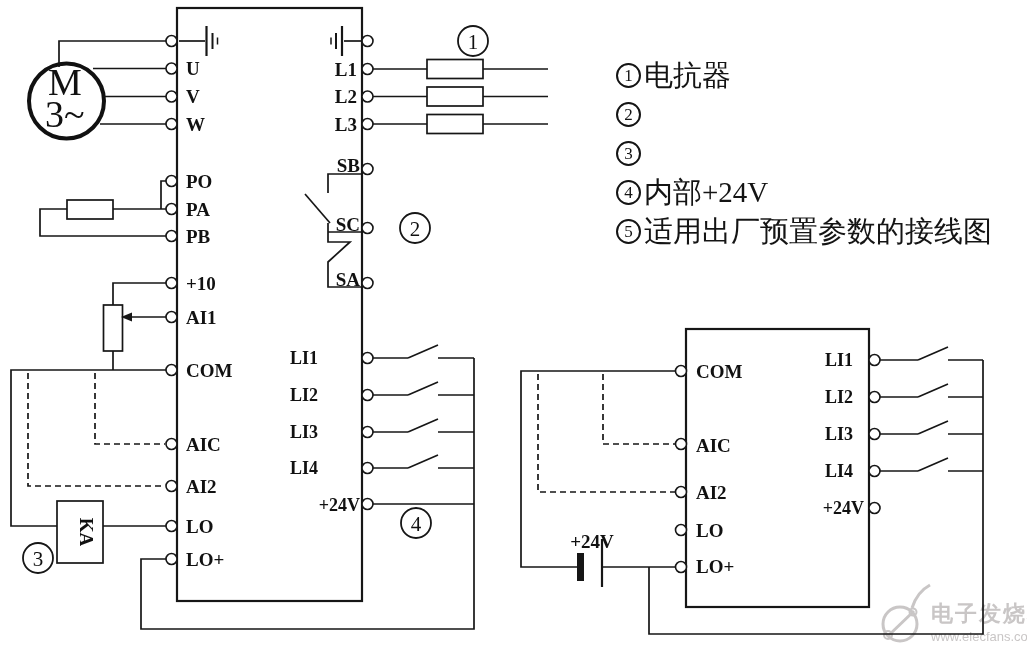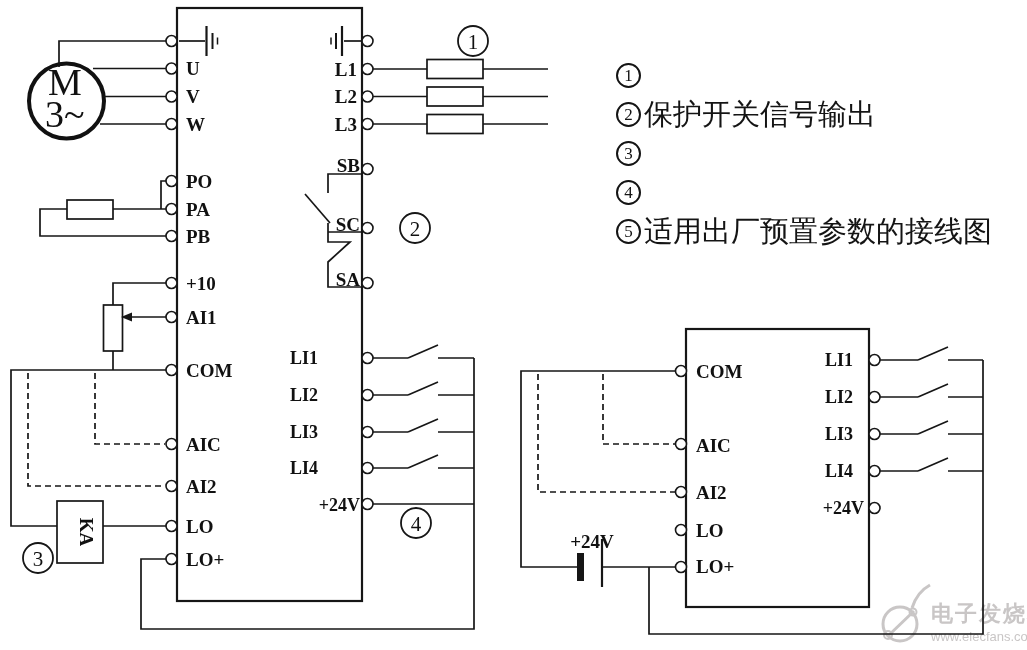--- a/index.html
+++ b/index.html
@@ -260,30 +260,31 @@
   </g>
   <g>
     <circle class="mark" cx="416" cy="523" r="15"></circle>
     <text class="marknum" x="416" y="530.5">4</text>
   </g>
 </svg>
 
 <div class="legend">
   <div class="legend-row">
     <span class="cnum">1</span>
+        <span>电抗器</span>
   </div>
   <div class="legend-row">
     <span class="cnum">2</span>
-        <span>保护开关信号输出</span>
   </div>
   <div class="legend-row">
     <span class="cnum">3</span>
   </div>
   <div class="legend-row">
     <span class="cnum">4</span>
+        <span>内部+24V</span>
   </div>
   <div class="legend-row">
     <span class="cnum">5</span>
         <span>适用出厂预置参数的接线图</span>
   </div>
 </div>
 
 </div>
 
 </body></html>

